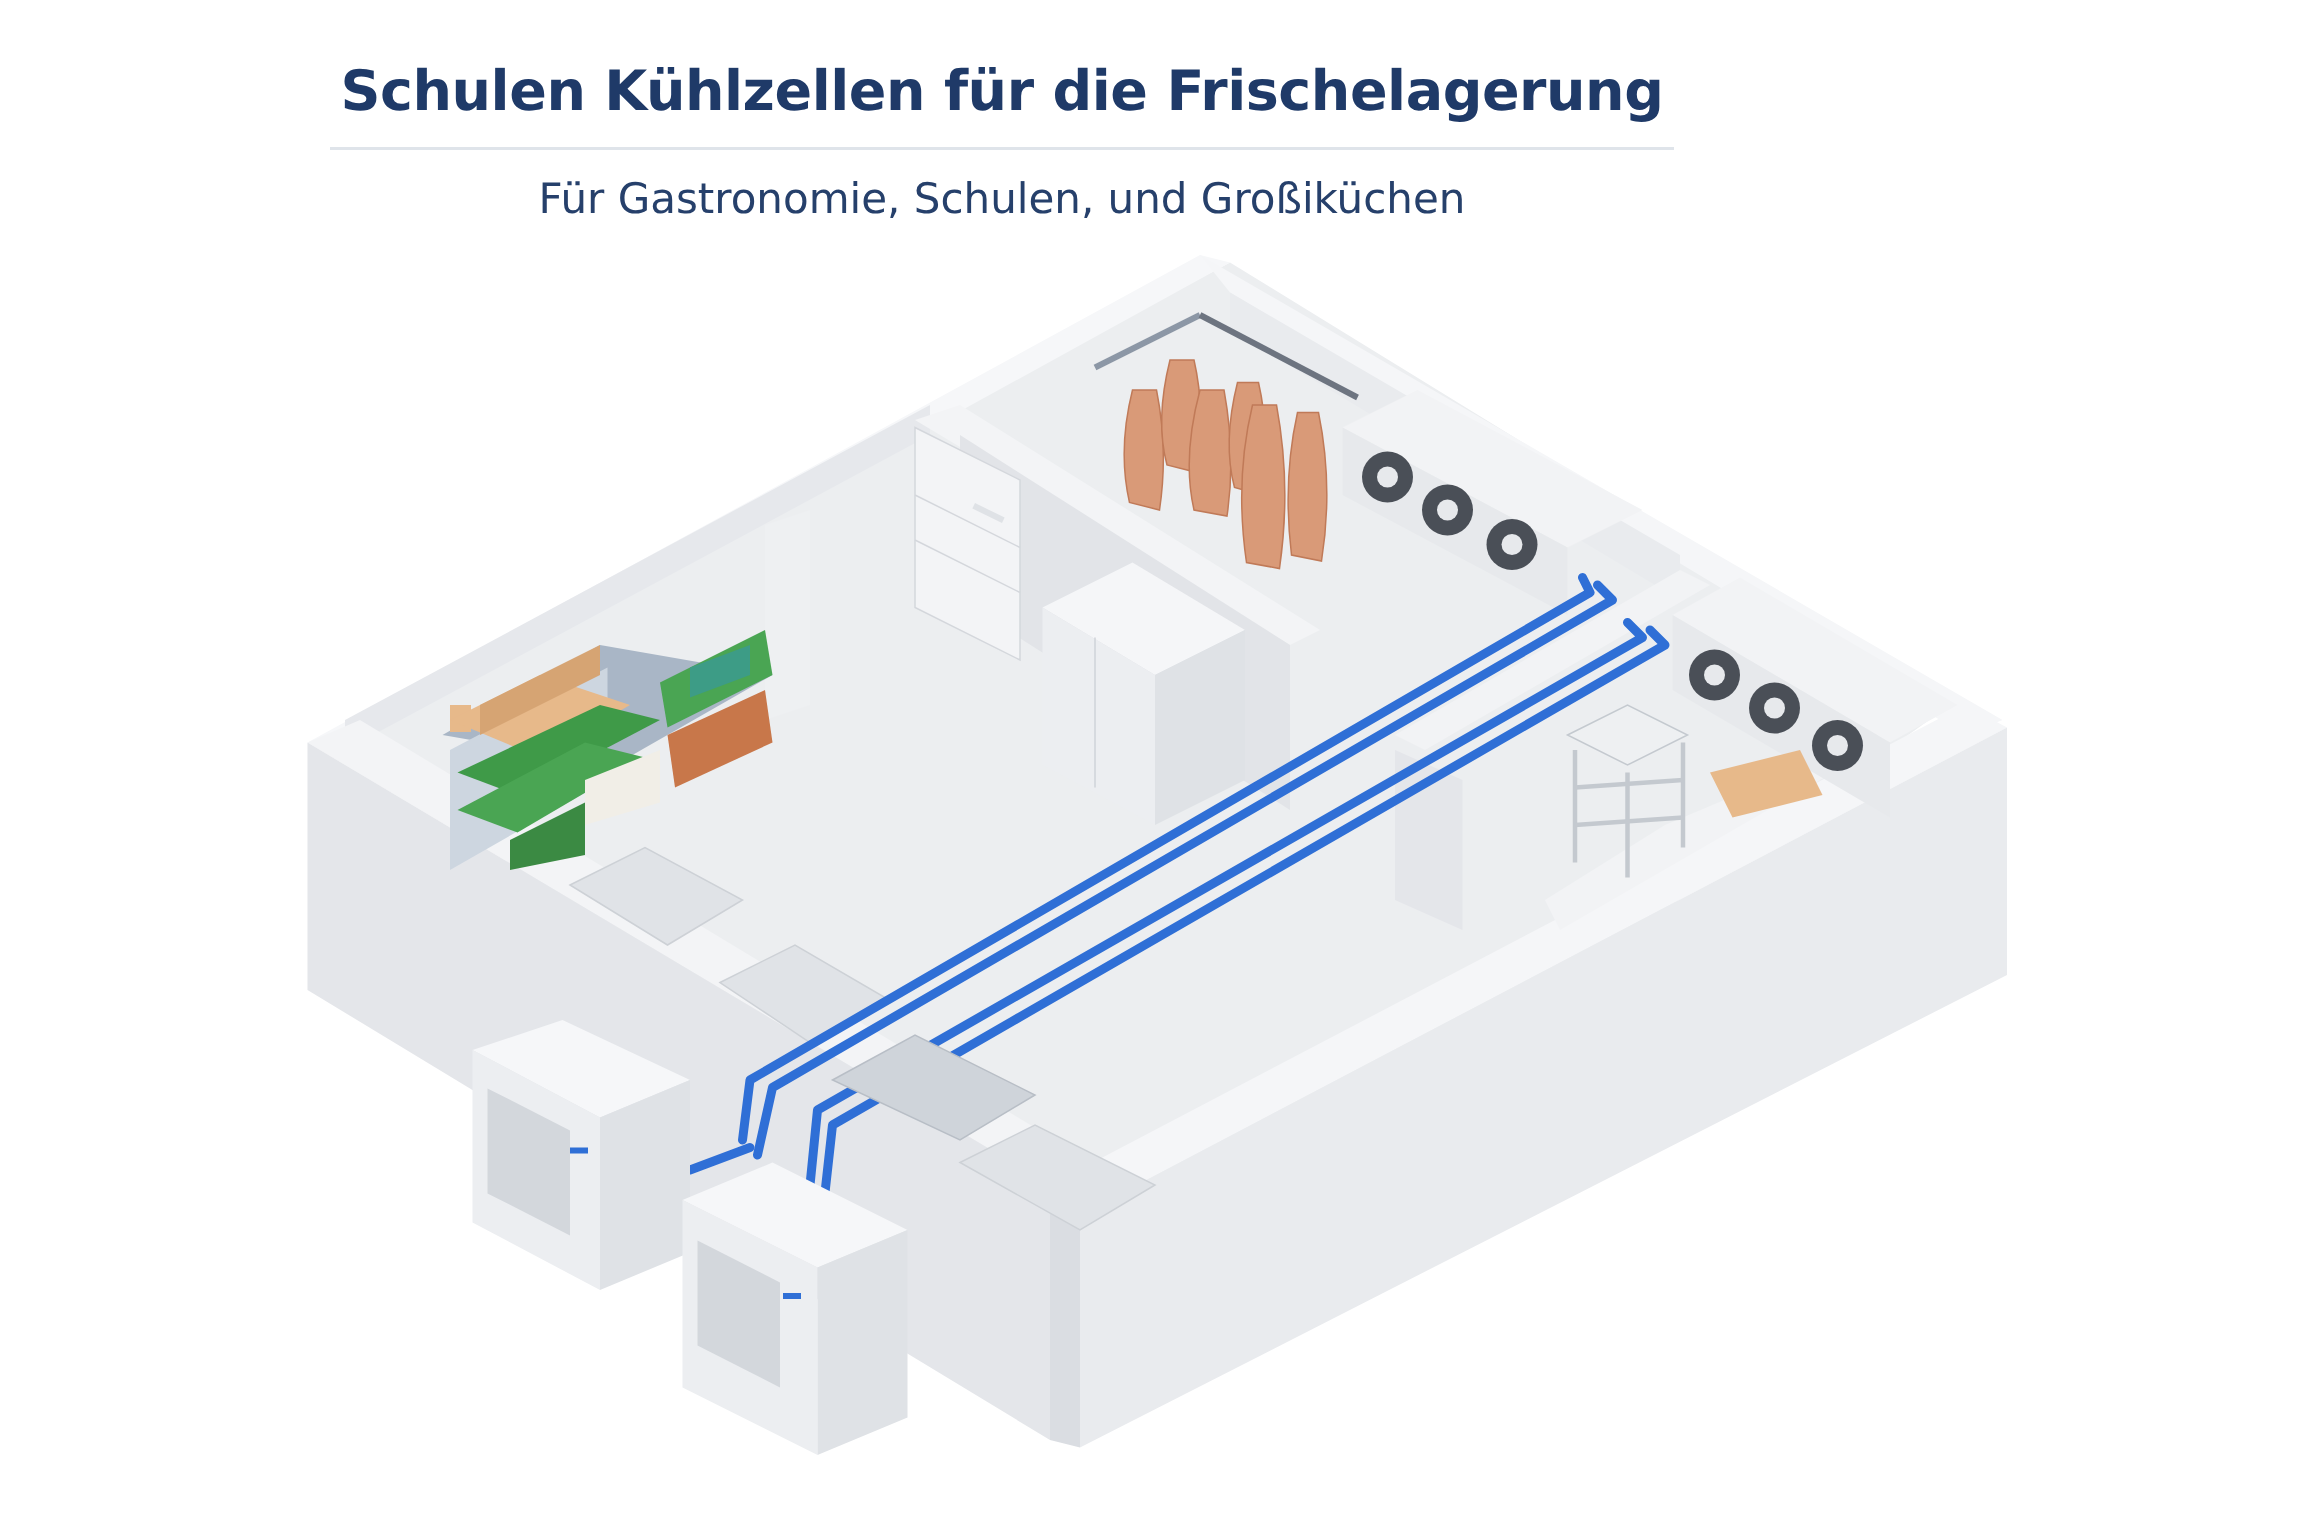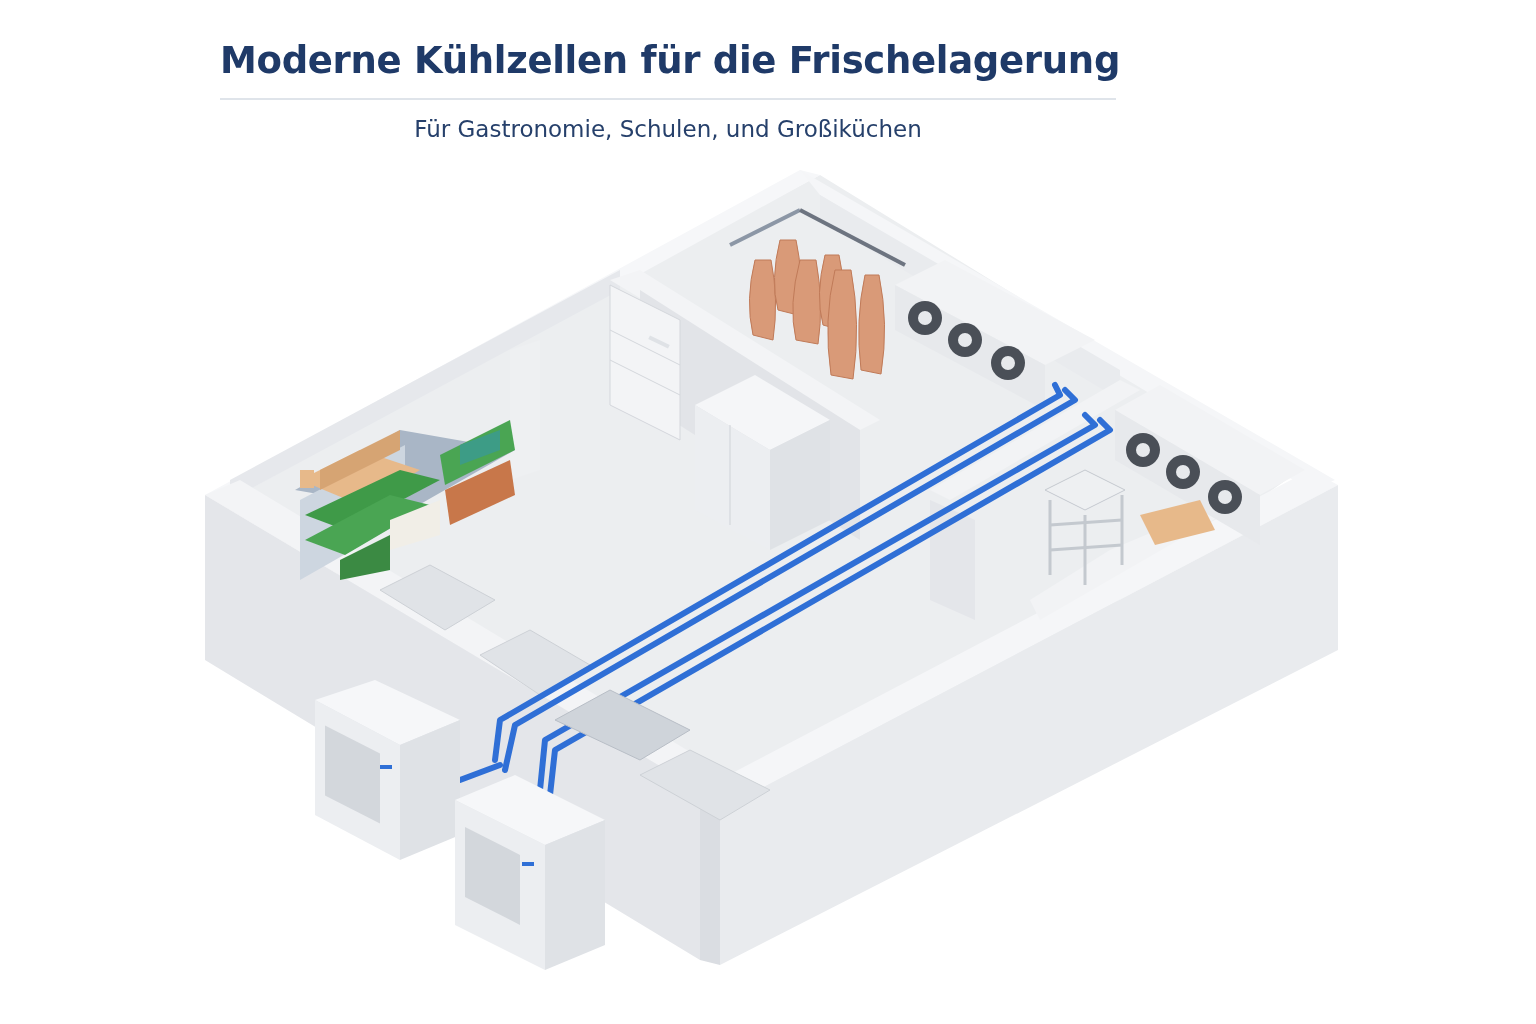--- a/index.html
+++ b/index.html
@@ -1,27 +1,27 @@
 <!DOCTYPE html>
 <html><head>
 <meta charset="utf-8">
 <style>
   html, body { margin:0; padding:0; background:#ffffff; }
   body { width:1536px; height:1024px; position:relative; overflow:hidden; font-family:"Liberation Sans", "DejaVu Sans", sans-serif; }
   .header { position:absolute; left:220px; top:30px; width:896px; text-align:center; }
   .title { font-family:"DejaVu Sans", sans-serif; font-weight:bold; font-size:37px; color:#1f3a68; letter-spacing:-0.3px; margin:0; line-height:62px; white-space:nowrap; }
   .rule { height:2px; background:#dfe4ea; margin:6px 0 0 0; }
-  .subtitle { font-family:"DejaVu Sans", sans-serif; font-size:23px; color:#26406b; margin-top:16px; white-space:nowrap; }
+  .subtitle { font-family:"DejaVu Sans", sans-serif; font-size:28px; color:#26406b; margin-top:16px; white-space:nowrap; }
   .scene { position:absolute; left:0; top:0; width:1536px; height:1024px; }
 </style>
 </head>
 <body>
 
 <div class="header">
-  <h1 class="title">Moderne Kühlzellen für die Frischelagerung</h1>
+  <h1 class="title">Schulen Kühlzellen für die Frischelagerung</h1>
   <div class="rule"></div>
   <div class="subtitle">Für Gastronomie, Schulen, und Großiküchen</div>
 </div>
 
 <svg class="scene" viewBox="0 0 1536 1024" xmlns="http://www.w3.org/2000/svg">
 
   <polygon points="230,490 820,175 1300,470 730,880" fill="#eceef0"></polygon>
 
   <polygon points="205,495 800,170 820,175 230,500" fill="#f6f7f9"></polygon>
   <polygon points="230,500 620,290 620,270 230,480" fill="#e6e8ec"></polygon>

